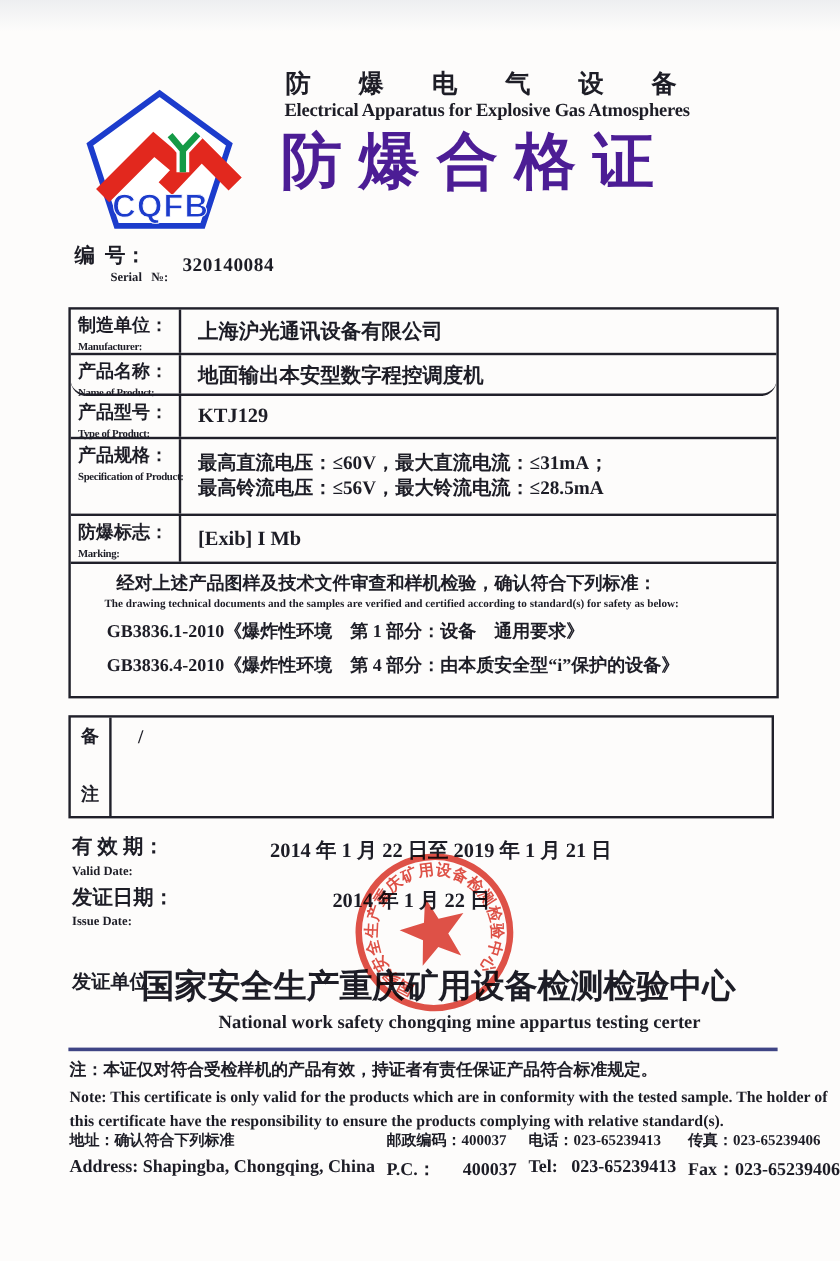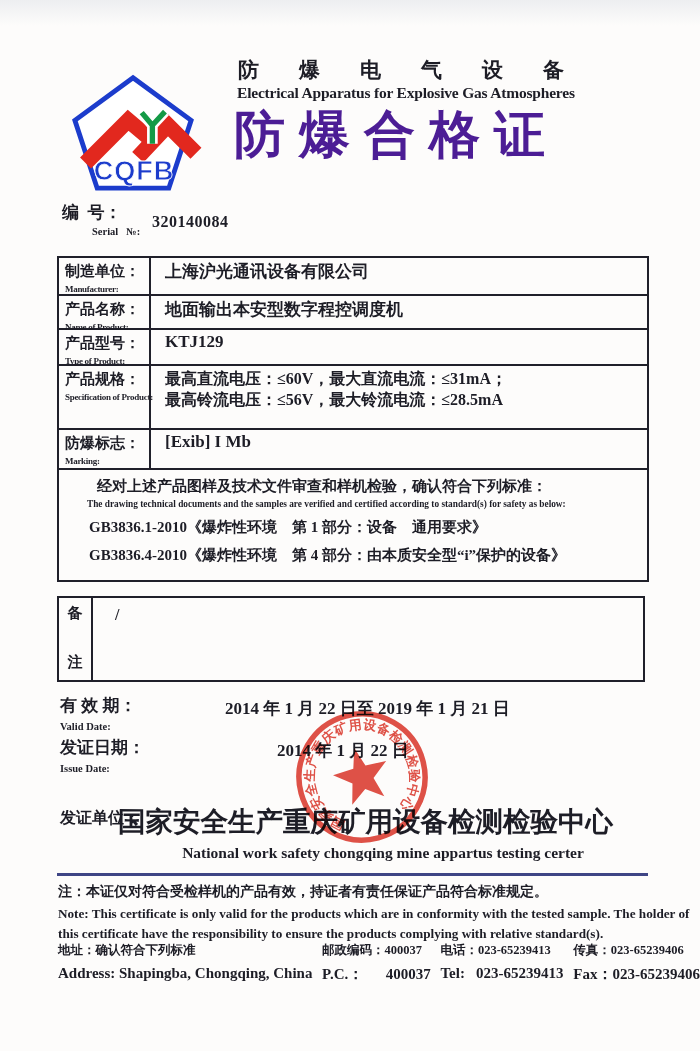--- a/index.html
+++ b/index.html
@@ -26,24 +26,24 @@
   .serial-en { position:absolute; left:48px; top:226px; font-size:10.5px; font-weight:700; white-space:pre;margin-left:44px; }
   .serial-val{ position:absolute; left:152px; top:213px; font-size:16px; font-weight:600; letter-spacing:0.5px; }
 
   
   .tbl { position:absolute; left:57px; top:256px; width:588px; border:2px solid #20202a; background:transparent; }
   .trow { display:flex; border-bottom:2px solid #20202a; box-sizing:border-box; }
   .trow:last-child { border-bottom:none; }
   .tlabel { width:92px; min-width:92px; border-right:2px solid #20202a; padding:4px 2px 2px 6px; box-sizing:border-box; }
   .tlabel .cn { font-size:15px; font-weight:700; }
   .tlabel .en { font-size:9px; font-weight:700; margin-top:3px; white-space:nowrap; letter-spacing:-0.3px; }
-  .tvalue { flex:1; padding:2px 6px 2px 14px; display:flex; flex-direction:column; }
+  .tvalue { flex:1; padding:2px 6px 2px 14px; display:flex; flex-direction:column; justify-content:center; }
   .tvalue .v  { font-size:17px; font-weight:600; }
   .tvalue .vl { font-size:16px; font-weight:600; line-height:21px; }
-  .r1 { height:38px; } .r2 { height:34px; } .r3 { height:36px; } .r4 { height:64px; } .r5 { height:40px; }
+  .r1 { height:38px; } .r2 { height:34px;border-radius:13px; } .r3 { height:36px; } .r4 { height:64px; } .r5 { height:40px; }
   .standards { height:110px; padding:7px 10px 0 30px; box-sizing:border-box; }
   .standards .intro-cn { font-size:15px; font-weight:700; margin-left:8px; }
   .standards .intro-en { font-size:9.3px; font-weight:700; margin:3px 0 4px -2px; white-space:nowrap; }
   .standards .std-item { font-size:15px; font-weight:600; line-height:28px; white-space:nowrap; }
 
   
   .remark { position:absolute; left:57px; top:596px; width:588px; height:86px; border:2px solid #20202a; display:flex; box-sizing:border-box; }
   .remark .rlabel { width:34px; min-width:34px; border-right:2px solid #20202a; display:flex; flex-direction:column; justify-content:space-between; align-items:center; padding:6px 0 8px 0; font-size:15px; font-weight:700; box-sizing:border-box; }
   .remark .rvalue { flex:1; padding:8px 0 0 22px; font-size:16px; font-weight:600; }
 

